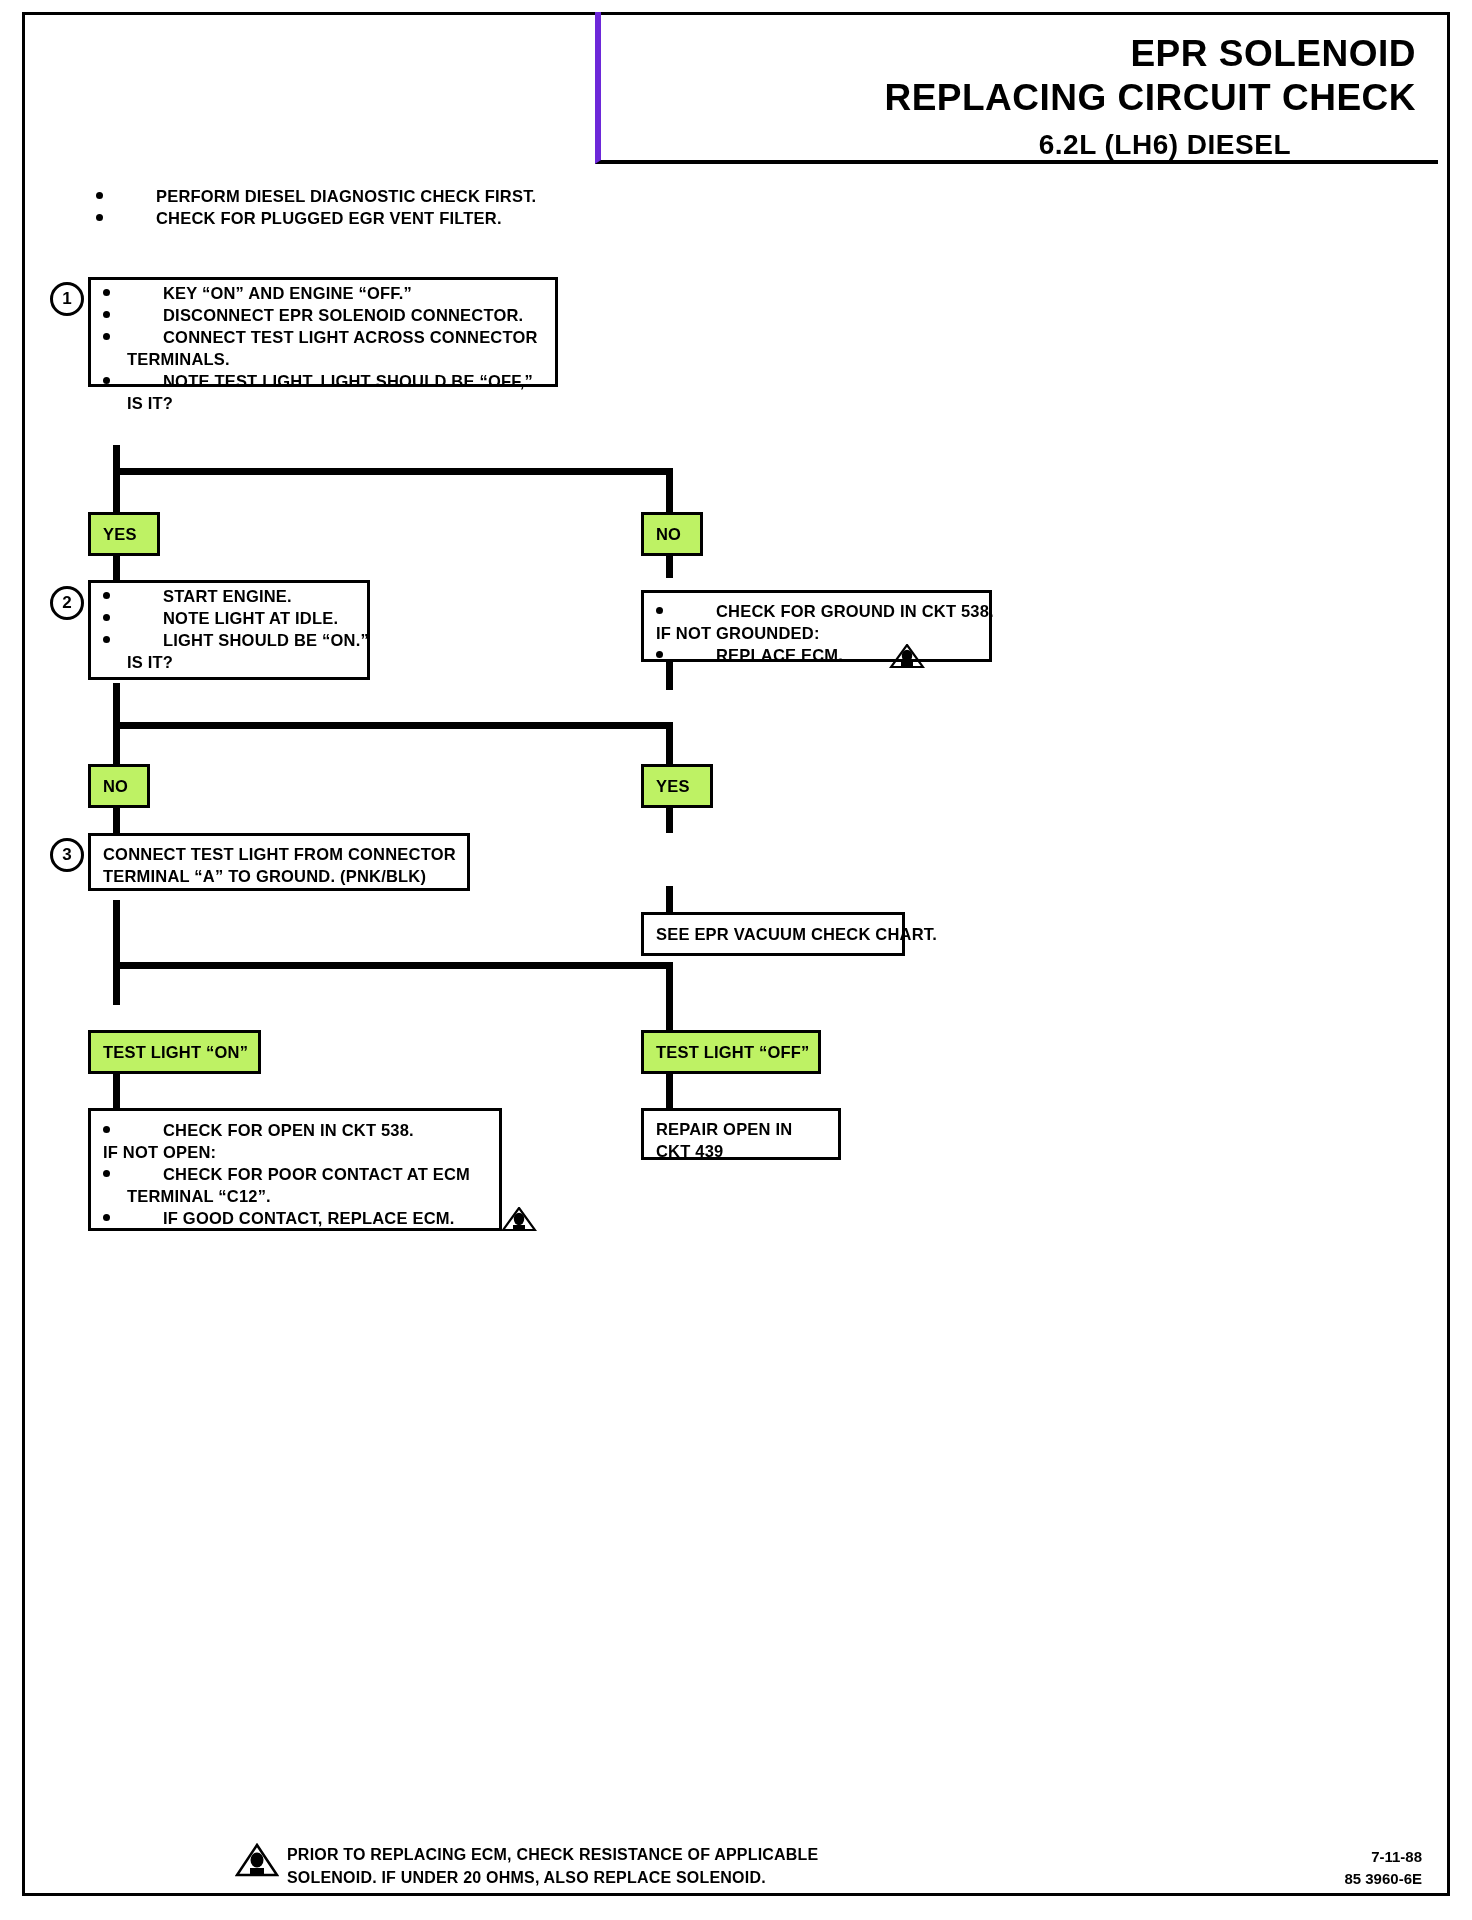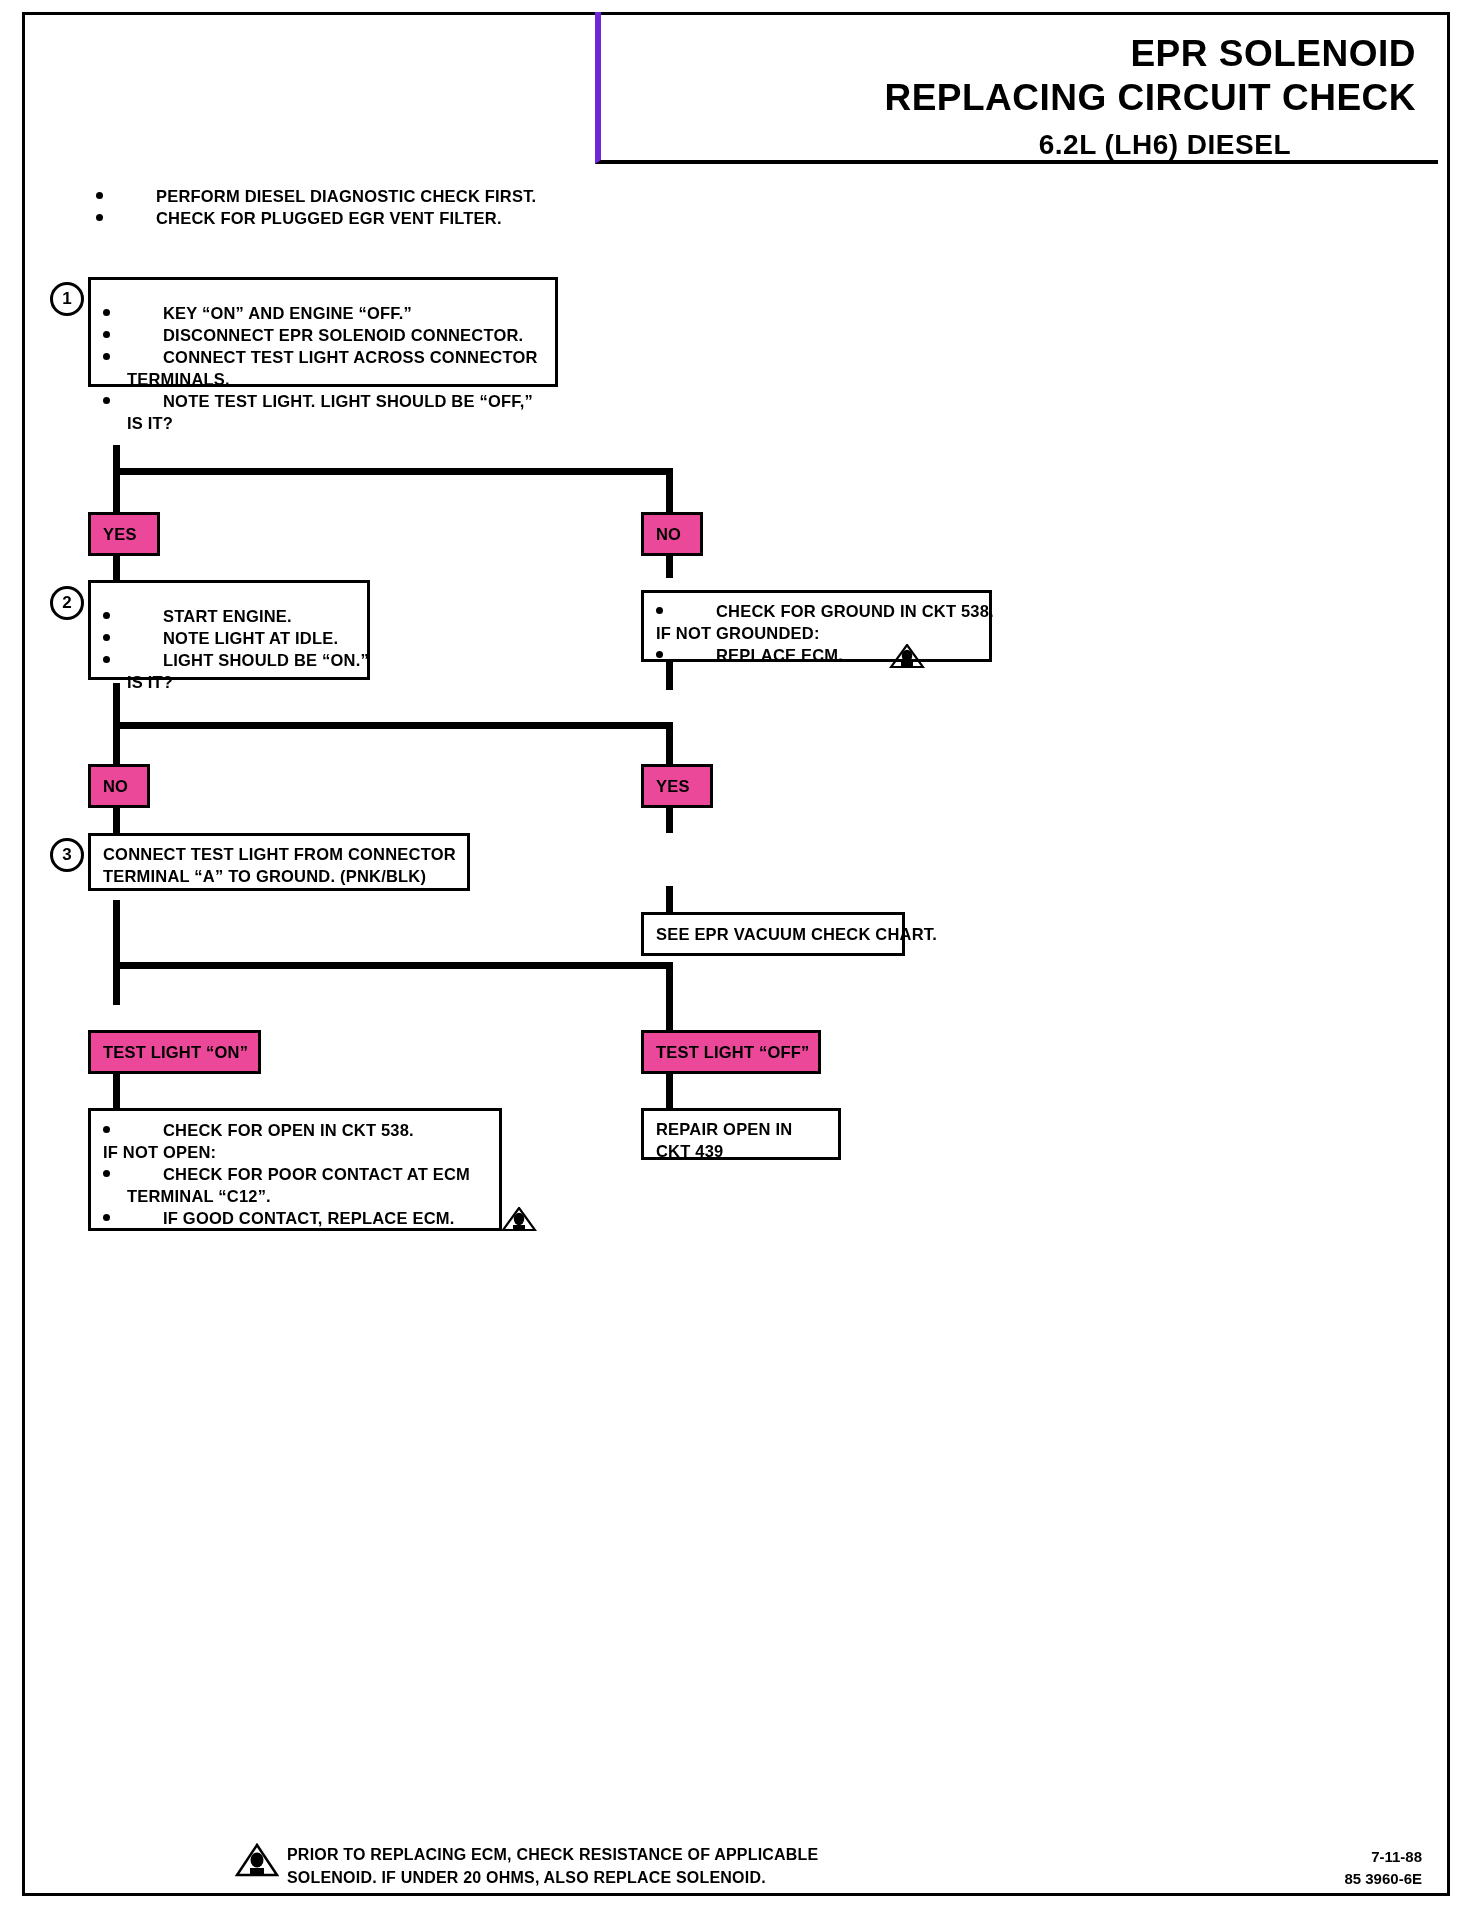--- a/index.html
+++ b/index.html
@@ -96,27 +96,27 @@
   }
   
   .box {
     position: absolute;
     border: 3px solid #000;
     box-sizing: border-box;
     background: #fff;
     z-index: 3;
   }
   .box-inner {
-    padding: 22px 10px 9px 12px;
+    padding: 2px 10px 9px 12px;
   }
   .label-box {
     position: absolute;
     border: 3px solid #000;
     box-sizing: border-box;
-    background: #ec4899;
+    background: #bef264;
     z-index: 4;
     display: flex;
     align-items: center;
     padding-left: 12px;
   }
   
   .step-circle {
     position: absolute;
     width: 34px;
     height: 34px;

